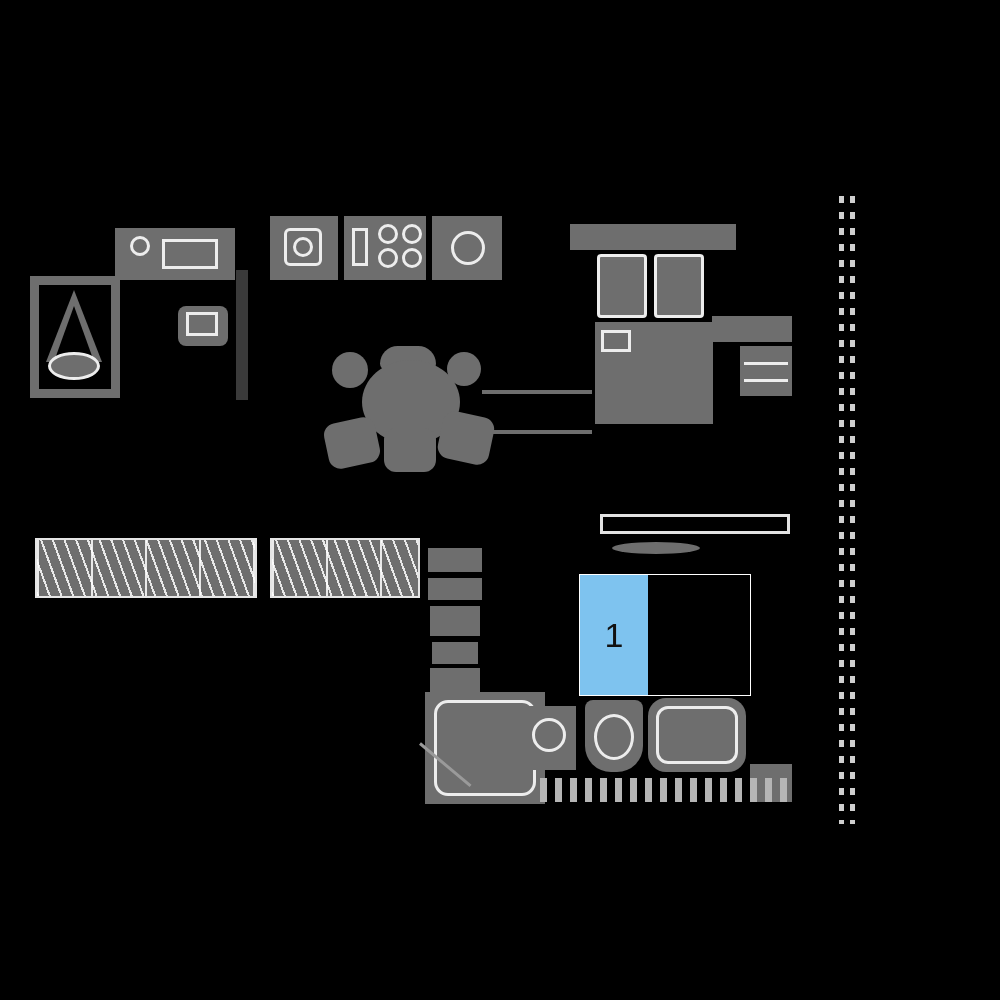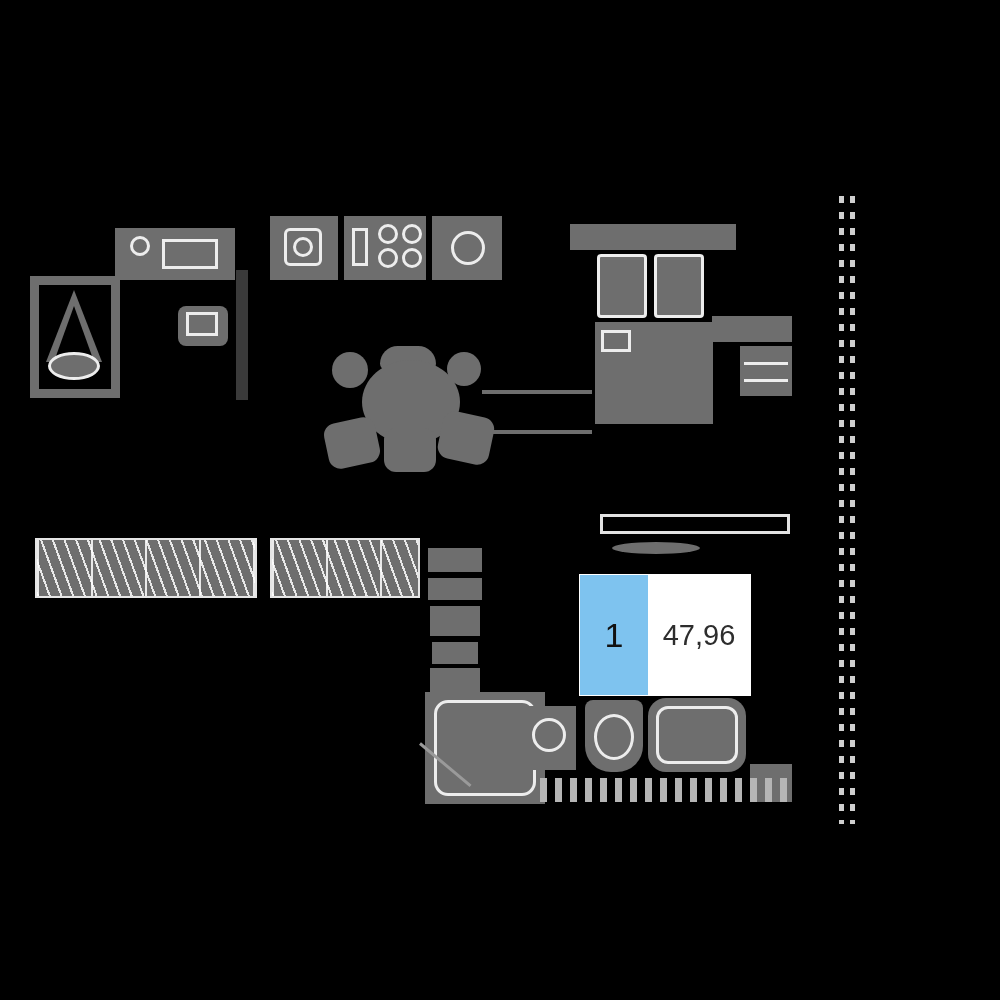--- a/index.html
+++ b/index.html
@@ -161,16 +161,15 @@
   <div class="o circle" style="left:594px; top:714px; width:40px; height:46px;"></div>
 
   <div class="f" style="left:648px; top:698px; width:98px; height:74px; border-radius:18px;"></div>
   <div class="o" style="left:656px; top:706px; width:82px; height:58px; border-radius:12px;"></div>
 
   <div class="f" style="left:750px; top:764px; width:42px; height:38px;"></div>
   <div class="radiator" style="left:540px; top:778px; width:250px; height:24px;"></div>
 
   <div class="apt" style="left:580px; top:575px; width:170px; height:120px;">
     <div class="apt-num">1</div>
-    <div class="apt-area">47,96</div>
   </div>
 
 </div>
 
 </body></html>

